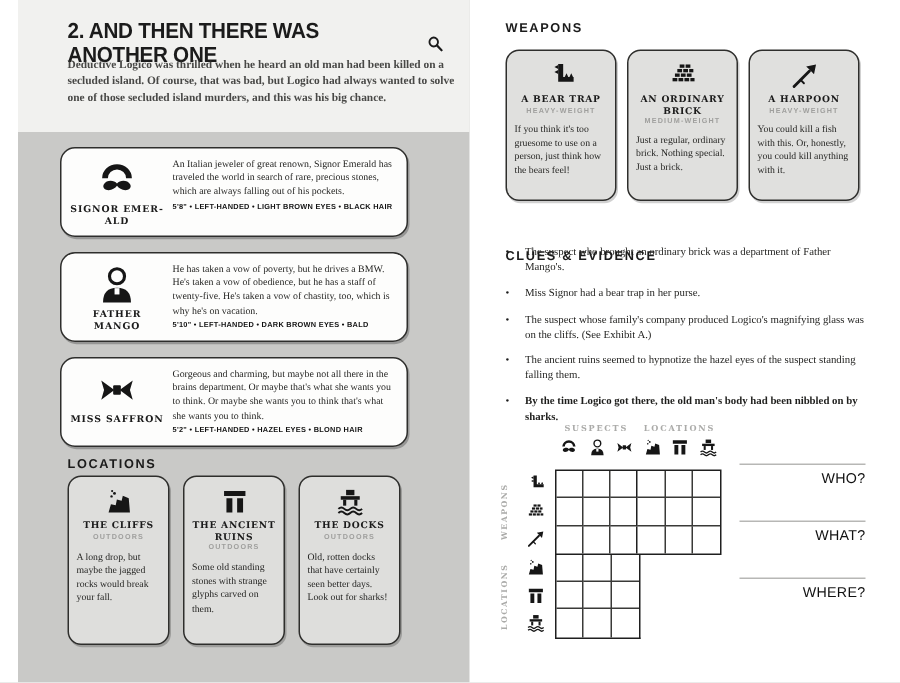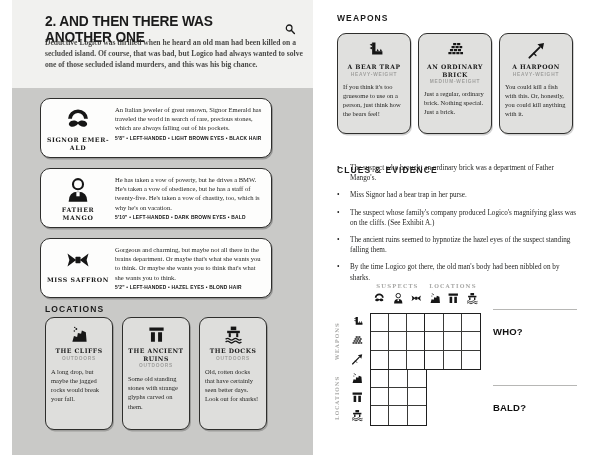--- a/index.html
+++ b/index.html
@@ -41,21 +41,21 @@
   
   .weapon-card{position:absolute;top:33px;width:74px;height:101px;background:#e0e0de;
                border:1px solid #2e2e2c;border-radius:9px;box-shadow:1px 1.5px 0 rgba(0,0,0,.18);
                display:flex;flex-direction:column;align-items:center;padding-top:7px;box-sizing:border-box;}
   .weapon-card .tile-desc{width:62px;margin-top:5px;}
   
   .clues-list{position:absolute;left:337px;top:163px;width:241px;}
   .clue{display:flex;margin-bottom:7px;}
   .clue-bullet{width:13px;flex:none;font-size:7.2px;line-height:10.2px;color:#1b1b1b;}
   .clue-text{flex:1;font-size:7.2px;line-height:10.2px;color:#1f1f1d;}
-  .clue-text.bold{font-weight:normal;}
+  .clue-text.bold{font-weight:bold;}
   
   .grid-group-label{position:absolute;top:283px;text-align:center;font-family:"DejaVu Serif",serif;
                     font-size:5.4px;letter-spacing:1.2px;color:#ababa9;font-weight:bold;}
   .grid-col-icons{position:absolute;left:370px;top:291px;width:111px;height:15px;display:flex;}
   .grid-col-icons .ic{flex:1;display:flex;align-items:center;justify-content:center;}
   .grid-col-icons svg{width:12.5px;height:12.5px;fill:#161616;}
   .grid-row-icons{position:absolute;left:349px;top:313px;width:17px;height:112px;display:flex;flex-direction:column;}
   .grid-row-icons .ic{flex:1;display:flex;align-items:center;justify-content:center;}
   .grid-row-icons svg{width:12.5px;height:12.5px;fill:#161616;}
   .v-label{position:absolute;left:334px;width:12px;writing-mode:vertical-rl;transform:rotate(180deg);
@@ -66,22 +66,22 @@
   .g3{left:370px;top:369.5px;width:57px;height:56px;grid-template-columns:repeat(3,1fr);grid-template-rows:repeat(3,1fr);border-top:none;}
   .grid .cell{border-right:1px solid #3a3a38;border-bottom:1px solid #3a3a38;}
   .g6 .cell:nth-child(6n){border-right:none;}
   .g6 .cell:nth-child(6n+3){border-right:1.5px solid #1f1f1f;}
   .g6 .cell:nth-child(n+13){border-bottom:none;}
   .g3 .cell:nth-child(3n){border-right:none;}
   .g3 .cell:nth-child(n+7){border-bottom:none;}
   
   .answer{position:absolute;left:493px;width:84px;}
   .answer-line{height:1px;background:#b7b7b5;}
-  .answer-label{margin-top:16px;font-family:"Liberation Sans",sans-serif;
-                font-weight:bold;font-size:9.5px;letter-spacing:0.2px;color:#111;}
+  .answer-label{margin-top:4px;text-align:right;font-family:"Liberation Sans",sans-serif;
+                font-weight:normal;font-size:9.5px;letter-spacing:0.2px;color:#111;}
 </style>
 </head>
 <body>
 
 <svg width="0" height="0" style="position:absolute" aria-hidden="true">
   <defs>
     <symbol id="i-magnifier" viewBox="0 0 24 24">
       <circle cx="10" cy="10" r="6" fill="none" stroke="#1b1b1b" stroke-width="2.6"></circle>
       <path d="M14.5,14.5 L21,21" stroke="#1b1b1b" stroke-width="3" fill="none" stroke-linecap="round"></path>
     </symbol>
@@ -376,18 +376,22 @@
       <div class="cell"></div>
       <div class="cell"></div>
       <div class="cell"></div>
       <div class="cell"></div>
     </div>
 
   <div class="answer" style="top:309px">
     <div class="answer-line"></div>
     <div class="answer-label">WHO?</div>
   </div>
+  <div class="answer" style="top:347px">
+    <div class="answer-line"></div>
+    <div class="answer-label">WHAT?</div>
+  </div>
   <div class="answer" style="top:385px">
     <div class="answer-line"></div>
-    <div class="answer-label">BALD?</div>
+    <div class="answer-label">WHERE?</div>
   </div>
 
 </div>
 
 </body></html>

